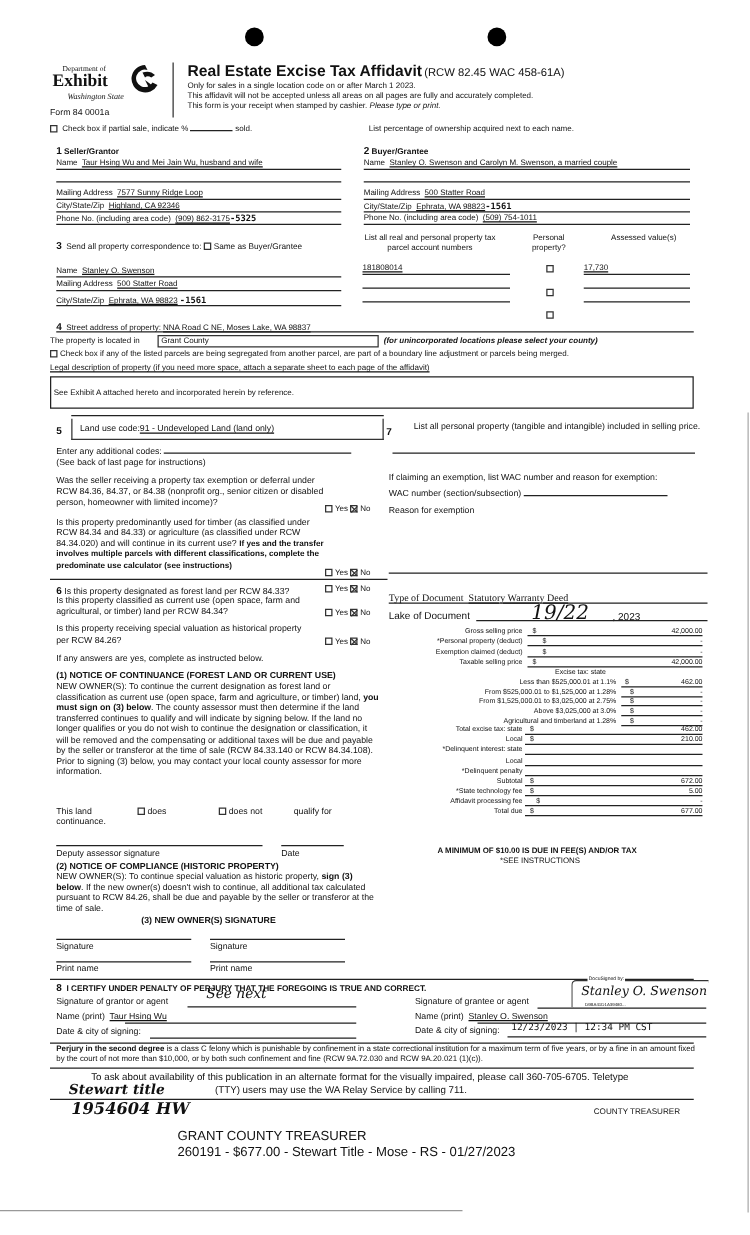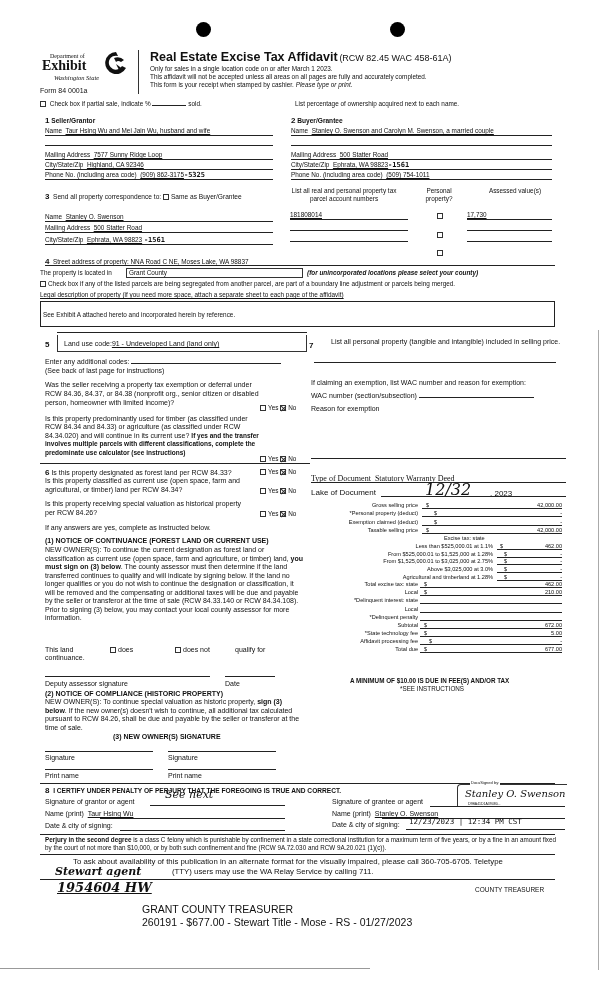--- a/index.html
+++ b/index.html
@@ -254,21 +254,21 @@
 <div class="line" style="left:168px;top:769px;width:108px;"></div>
 <div class="abs" style="left:45px;top:772px;font-size:7px;">Print name</div>
 <div class="abs" style="left:168px;top:772px;font-size:7px;">Print name</div>
 
 <div class="abs" style="left:311px;top:474px;font-size:8px;font-family:Liberation Serif, serif;">
   <span>Type of Document</span>&nbsp;
   <span class="u">Statutory Warranty Deed</span>
 </div>
 <div class="line" style="left:311px;top:482px;width:255px;"></div>
 <div class="abs" style="left:311px;top:488px;font-size:8px;">Lake of Document</div>
-<div class="abs hand" style="left:425px;top:480px;font-size:16px;">12/32</div>
+<div class="abs hand" style="left:425px;top:480px;font-size:16px;">19/22</div>
 <div class="abs" style="left:490px;top:489px;font-size:8px;">, 2023</div>
 <div class="line" style="left:381px;top:496px;width:185px;"></div>
 
 <div id="tax-block">
     <div class="abs" style="right:182px;top:502px;font-size:5.6px;">Gross selling price</div>
     <div class="abs" style="left:426px;top:502px;font-size:5.6px;">$</div>
     <div class="abs" style="right:38px;top:502px;font-size:5.6px;">42,000.00</div>
     <div class="line" style="left:422px;top:508px;width:140px;"></div>
     <div class="abs" style="right:182px;top:510.3px;font-size:5.6px;">*Personal property (deduct)</div>
     <div class="abs" style="left:434px;top:510.3px;font-size:5.6px;">$</div>
@@ -371,20 +371,20 @@
 <div class="abs" style="left:332px;top:821px;font-size:7px;">Date &amp; city of signing:</div>
 <div class="abs" style="left:409px;top:817px;font-size:7.5px;font-family:'DejaVu Sans Mono',monospace;">12/23/2023  |  12:34 PM CST</div>
 <div class="line" style="left:406px;top:829px;width:159px;"></div>
 
 <div class="hline" style="left:40px;top:834px;width:515px;"></div>
 <div class="abs" style="left:45px;top:836px;width:515px;font-size:6.3px;line-height:1.3;">
   <span class="b">Perjury in the second degree</span><span> is a class C felony which is punishable by confinement in a state correctional institution for a maximum term of five years, or by a fine in an amount fixed by the court of not more than $10,000, or by both such confinement and fine (RCW 9A.72.030 and RCW 9A.20.021 (1)(c)).</span>
 </div>
 <div class="hline" style="left:40px;top:854px;width:515px;"></div>
 <div class="abs" style="left:73px;top:857px;font-size:7.8px;">To ask about availability of this publication in an alternate format for the visually impaired, please call 360-705-6705. Teletype</div>
-<div class="abs hand b" style="left:55px;top:865px;font-size:11px;">Stewart agent</div>
+<div class="abs hand b" style="left:55px;top:865px;font-size:11px;">Stewart title</div>
 <div class="abs" style="left:172px;top:867px;font-size:7.8px;">(TTY) users may use the WA Relay Service by calling 711.</div>
 <div class="hline" style="left:40px;top:879px;width:515px;"></div>
-<div class="abs hand b" style="left:57px;top:880px;font-size:13px;text-decoration:underline;">1954604 HW</div>
+<div class="abs hand b" style="left:57px;top:880px;font-size:13px;">1954604 HW</div>
 <div class="abs" style="left:475px;top:886px;font-size:6.5px;">COUNTY TREASURER</div>
 <div class="abs" style="left:142px;top:903px;font-size:10.5px;">GRANT COUNTY TREASURER</div>
 <div class="abs" style="left:142px;top:916px;font-size:10.5px;">260191 - $677.00 - Stewart Title - Mose - RS - 01/27/2023</div>
 <div class="hline" style="left:0;top:968px;width:370px;border-top-color:#999;"></div>
 
 </body></html>

